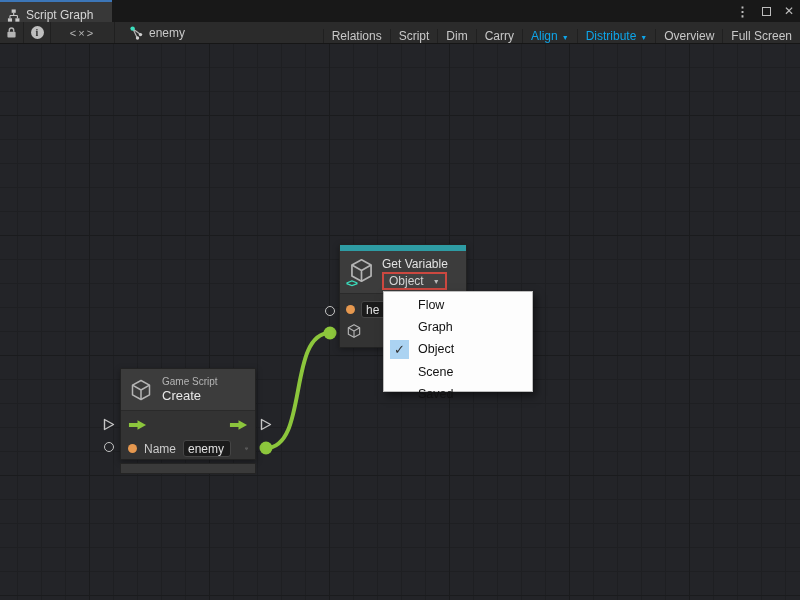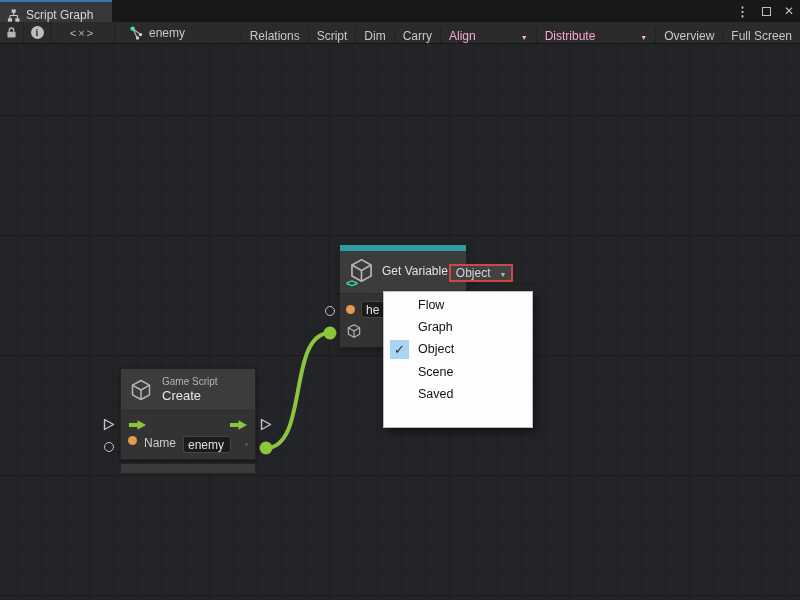--- a/index.html
+++ b/index.html
@@ -23,21 +23,21 @@
   .tbtn.lock { width:24px; } .tbtn.info { width:27px; } .tbtn.code { width:64px; color:#b9b9b9; font-size:11px; letter-spacing:2px; }
   .infocircle { width:13px; height:13px; border-radius:50%; background:#bfbfbf; color:#2d2d2d;
     font-family:"Liberation Serif", serif; font-weight:bold; font-size:10px; line-height:13px; text-align:center; }
   .varcluster { display:flex; align-items:center; gap:6px; padding:0 12px 0 14px; }
   .zoomcluster { display:flex; align-items:center; gap:8px; padding:0 10px 0 26px; }
   .slider { position:relative; width:86px; height:10px; }
   .slider .track { position:absolute; left:0; right:0; top:4.5px; height:1.5px; background:#8a8a8a; }
   .slider .handle { position:absolute; top:0; left:76px; width:10px; height:10px; border-radius:50%; background:#9a9a9a; }
   .btn-group { display:flex; margin-left:auto;align-items:flex-end; }
   .btn-group .tbtn { padding:0 8px; border-left:1px solid #202020; border-right:none; white-space:nowrap; }
-  .tbtn.disabled { color:#f9a8d4;gap:41px; }
+  .tbtn.disabled { color:#0ea5e9; }
   .dd-arrow { font-size:7px; margin-left:4px; transform:translateY(1px); }
 
   
   .canvas { position:absolute; top:44px; left:0; width:800px; height:556px; background-color:#232428;
     background-image:
       linear-gradient(to bottom, #1a1b1d 1px, transparent 1px),
       linear-gradient(to right,  #1a1b1d 1px, transparent 1px),
       linear-gradient(to bottom, #1e1f22 1px, transparent 1px),
       linear-gradient(to right,  #1e1f22 1px, transparent 1px);
     background-size:120px 120px,120px 120px,24px 24px,24px 24px;
@@ -47,52 +47,52 @@
 
   
   .node { position:absolute; background:#333333; border:1px solid #222222; box-shadow:0 2px 6px rgba(0,0,0,.35); }
   .node-header { background:#3c3c3c; border-bottom:1px solid #2a2a2a; display:flex; align-items:center; }
 
   .gv-node { left:339px; top:200px; width:128px; height:104px; }
   .gv-accent { height:6px; background:#2E9CA4; }
   .gv-header { height:43px; padding:0 6px 0 8px; gap:7px; }
   .gv-icon-wrap { position:relative; width:27px; height:30px; flex:none; }
   .gv-mint { position:absolute; left:-2px; bottom:-2px; color:#3BE0BE; font-size:11px; font-weight:bold; letter-spacing:-1px; }
-  .gv-head-col { display:flex; flex-direction:row; align-items:flex-start; gap:1px; margin-top:2px; }
+  .gv-head-col { display:flex; flex-direction:column; align-items:flex-start; gap:1px; margin-top:2px; }
   .gv-title { color:#e2e2e2; font-size:12px; white-space:nowrap; }
   .scope-btn { background:#424242; border:2px solid #CC4840; color:#d4d4d4; font-size:12px;
     padding:0 5px; height:18px; display:flex; align-items:center; gap:5px; }
   .scope-btn .dd-arrow { color:#b8b8b8; }
   .gv-body { padding:5px 6px 0 6px; }
   .port-row { display:flex; align-items:center; gap:6px; height:21px; }
 
   .cr-node { left:120px; top:324px; width:136px; height:92px; }
   .cr-header { height:42px; padding:0 8px; gap:9px; }
   .cr-head-col { display:flex; flex-direction:column; gap:1px; }
   .cr-type { color:#b4b4b4; font-size:10px; }
   .cr-title { color:#e8e8e8; font-size:13px; }
   .cr-body { padding:3px 7px 0 7px; }
   .cr-row1 { display:flex; align-items:center; justify-content:space-between; height:22px; }
-  .cr-row2 { display:flex; align-items:flex-start; gap:7px; height:25px; }
+  .cr-row2 { display:flex; align-items:center; gap:7px; height:25px; }
   .cr-footer { position:absolute; left:120px; top:419px; width:136px; height:11px; background:#3a3a3a; border:1px solid #242424; }
 
   .port-dot-orange { width:9px; height:9px; border-radius:50%; background:#E6984F; flex:none; }
   .port-label { color:#cccccc; font-size:12px; }
   .mini-field { background:#1b1b1b; border:1px solid #454545; border-radius:3px; color:#e0e0e0;
     font-size:12px; font-family:"Liberation Sans",sans-serif; height:17px; padding:0 4px; }
   .cr-name-field { width:48px; }
   .gv-name-field { width:46px; }
   .spacer { flex:1; }
 
   
   .ext { position:absolute; }
   .circle-port { width:10px; height:10px; border:1.5px solid #c4c4c4; border-radius:50%; background:transparent; }
 
   
-  .menu { position:absolute; left:383px; top:247px; width:150px; height:137px; background:#fdfdfd;
+  .menu { position:absolute; left:383px; top:247px; width:150px; height:101px; background:#fdfdfd;
     border:1px solid #bdbdbd; box-shadow:3px 4px 8px rgba(0,0,0,.5); padding-top:2px; z-index:10; }
   .menu-item { display:flex; align-items:center; height:22.2px; }
   .check-cell { width:19px; height:19px; margin-left:6px; background:#ABD3F2; color:#333;
     font-size:13px; display:flex; align-items:center; justify-content:center; visibility:hidden; }
   .menu-label { margin-left:9px; color:#111; font-size:12.5px; }
 </style>
 </head>
 <body>
 
 <div class="tabbar">

